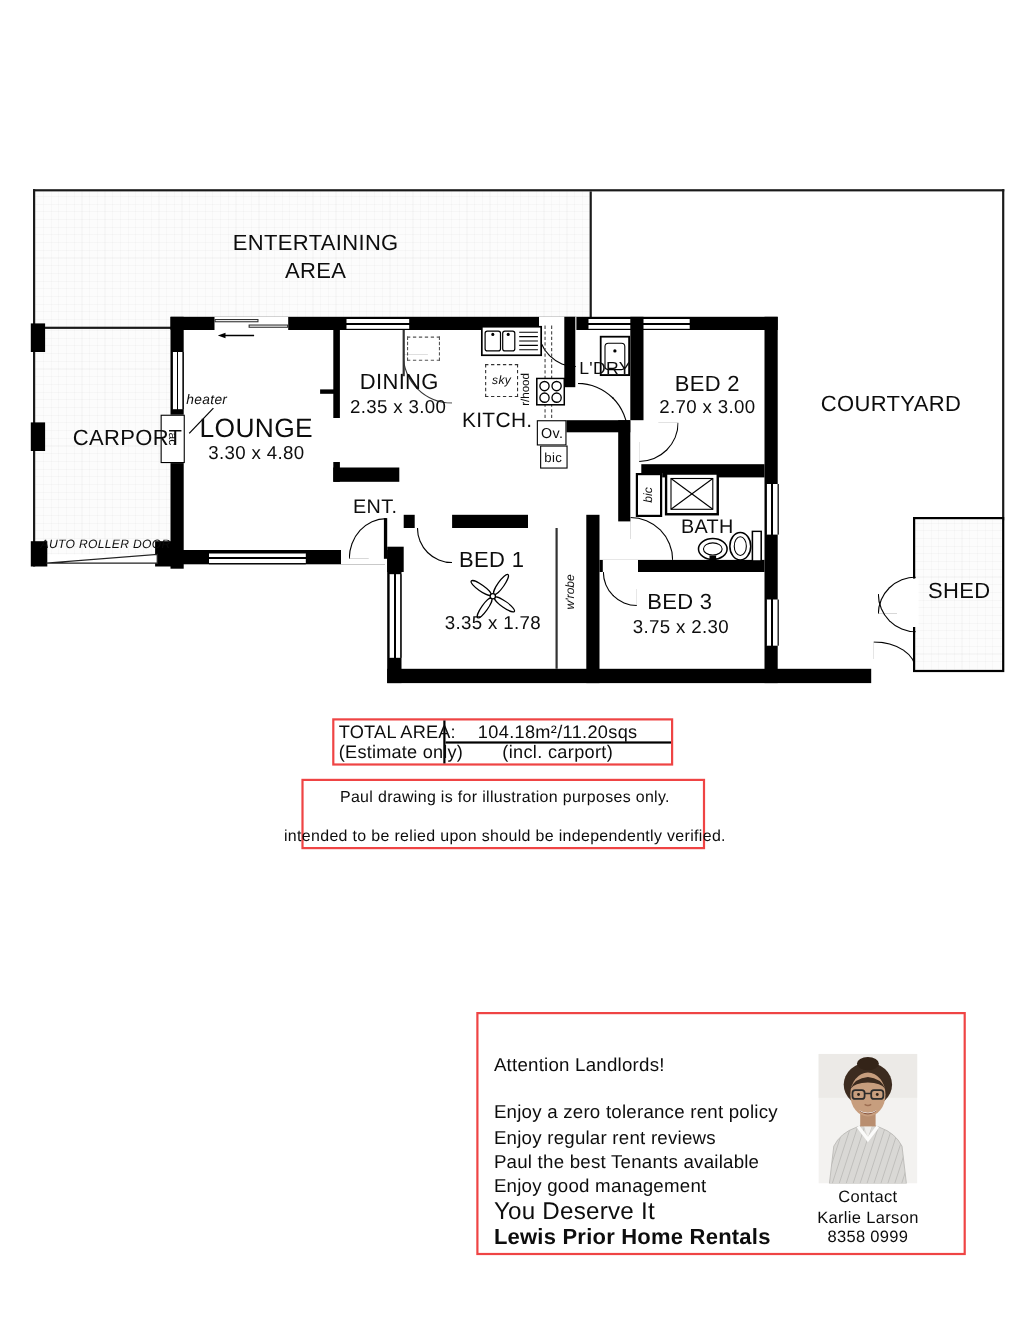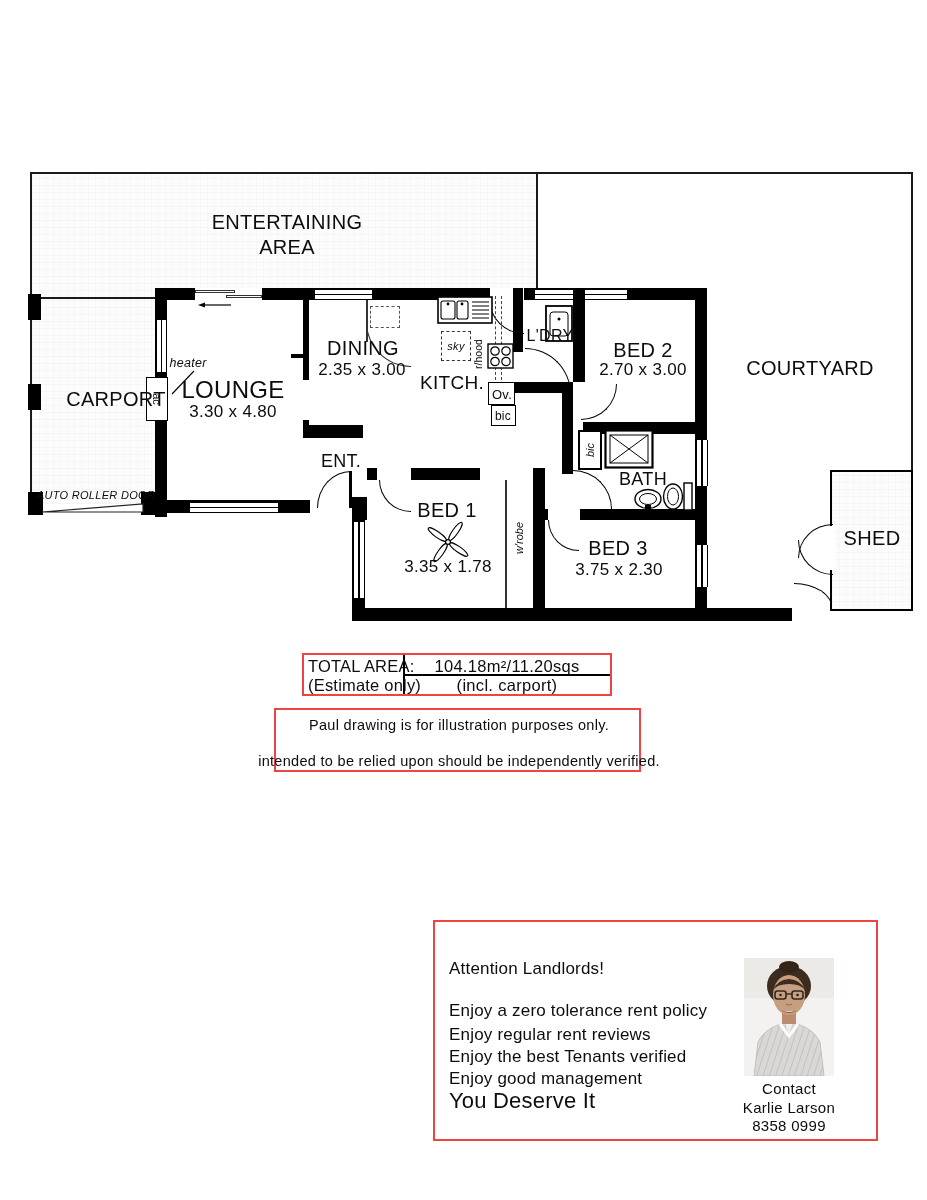--- a/index.html
+++ b/index.html
@@ -238,23 +238,24 @@
   <div class="boxed" style="left:274px;top:708px;width:367px;height:64px;">
     <div class="lbl" style="left:183px;top:15px;font-size:14.5px;">Paul drawing is for illustration purposes only.</div>
     <div class="lbl" style="left:183px;top:51px;font-size:14.5px;">intended to be relied upon should be independently verified.</div>
   </div>
 
 
   <div class="boxed" style="left:433px;top:920px;width:445px;height:221px;">
     <div class="lbll" style="left:14px;top:47px;font-size:17px;">Attention Landlords!</div>
     <div class="lbll" style="left:14px;top:69px;font-size:17px;margin-top:20px;">Enjoy a zero tolerance rent policy</div>
     <div class="lbll" style="left:14px;top:113px;font-size:17px;">Enjoy regular rent reviews</div>
-    <div class="lbll" style="left:14px;top:135px;font-size:17px;">Enjoy the best Tenants verified</div>
+    <div class="lbll" style="left:14px;top:135px;font-size:17px;">Paul the best Tenants available</div>
     <div class="lbll" style="left:14px;top:157px;font-size:17px;">Enjoy good management</div>
     <div class="lbll" style="left:14px;top:179px;font-size:22px;">You Deserve It</div>
+    <div class="lbll" style="left:14px;top:203px;font-size:20px;font-weight:bold;">Lewis Prior Home Rentals</div>
 
     <svg class="abs" style="left:309px;top:36px;" width="90" height="118" viewBox="0 0 90 118">
       <defs>
         <pattern id="shirt" width="6" height="6" patternUnits="userSpaceOnUse" patternTransform="rotate(18)">
           <rect width="6" height="6" fill="#d9d8d5"></rect>
           <line x1="0" y1="0" x2="0" y2="6" stroke="#bdbcb9" stroke-width="1.6"></line>
         </pattern>
       </defs>
       <rect x="0" y="0" width="90" height="118" fill="#f3f2f0"></rect>
       <rect x="0" y="0" width="90" height="40" fill="#eceae7"></rect>

